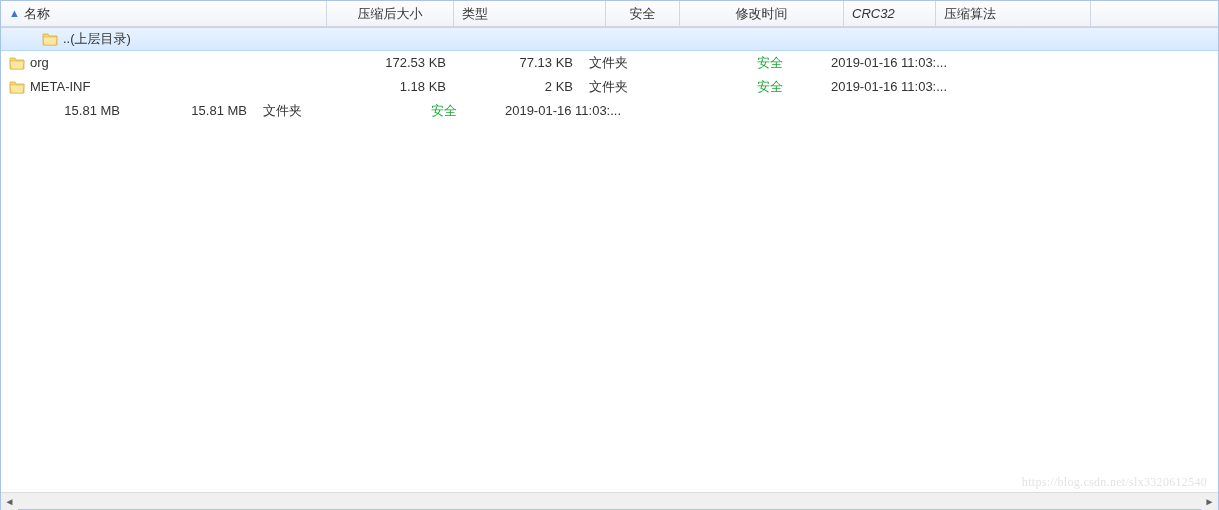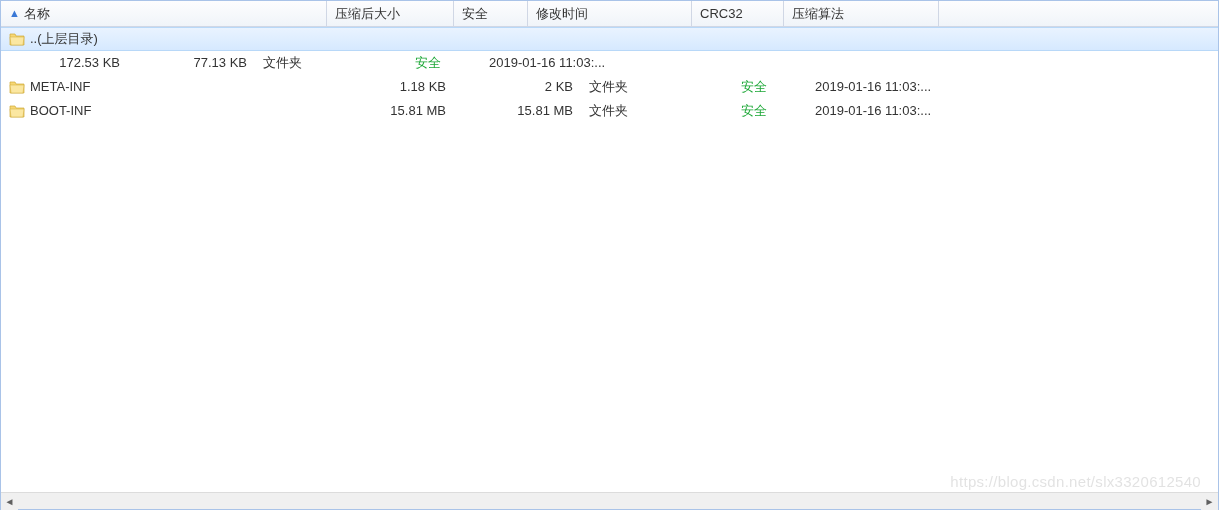--- a/index.html
+++ b/index.html
@@ -46,42 +46,43 @@
       align-items: center;
     }
     .sort-indicator {
       color: #3a78d6;
       font-size: 11px;
       margin-right: 4px;
       line-height: 1;
     }
     .col-name { width: 326px; text-align: left; }
     .col-size { width: 127px; text-align: right; }
-    .col-compressed { width: 127px; text-align: left; }
+    .col-compressed { width: 127px; text-align: center; }
     .col-type { width: 152px; text-align: left; }
-    .col-security { width: 74px; text-align: left; }
-    .col-modified { width: 164px; text-align: left; }
-    .col-crc { width: 92px; text-align: left; }
+    .col-security { width: 74px; text-align: center; }
+    .col-modified { width: 164px; text-align: center; }
+    .col-crc { width: 92px; text-align: left; font-style: italic; }
     .col-algorithm { width: 155px; text-align: left; }
 
     .body-area {
       flex: 1;
       overflow: hidden;
       background: #fff;
     }
     .row {
       display: flex;
       height: 24px;
       line-height: 24px;
       white-space: nowrap;
     }
     .row.parent-dir {
       background: linear-gradient(to bottom, #e9f3ff, #d6e9ff);
       border-top: 1px solid #b8d8f8;
       border-bottom: 1px solid #b8d8f8;
+      padding-left: 33px;
     }
     .cell {
       padding: 0 8px;
       overflow: hidden;
       text-overflow: ellipsis;
       white-space: nowrap;
     }
     .cell.name {
       display: flex;
       align-items: center;
@@ -117,40 +118,41 @@
       font-size: 10px;
       cursor: pointer;
     }
     .scroll-track {
       flex: 1;
       height: 100%;
       background: #f0f0f0;
     }
     .watermark {
       position: absolute;
-      right: 18px;
+      right: 12px;
       bottom: 20px;
       color: rgba(150,150,150,0.28);
-      font-size: 15px;
-      font-family: Liberation Sans, sans-serif;
+      font-size: 12px;
+      font-family: Liberation Serif, serif;
       letter-spacing: 0.3px;
       pointer-events: none;
     }
   </style>
 </head>
 <body>
 
 <div class="container">
 
   <div class="header-row">
     <div class="header-cell name col-name">
       <span class="sort-indicator">▲</span>
       <span>名称</span>
     </div>
     <div class="header-cell col-compressed">压缩后大小</div>
+    <div class="header-cell col-type">类型</div>
     <div class="header-cell col-security">安全</div>
     <div class="header-cell col-modified">修改时间</div>
     <div class="header-cell col-crc">CRC32</div>
     <div class="header-cell col-algorithm">压缩算法</div>
   </div>
 
   <div class="body-area">
 
     <div class="row parent-dir">
       <div class="cell name col-name">
@@ -165,20 +167,29 @@
       <div class="cell col-size"></div>
       <div class="cell col-compressed"></div>
       <div class="cell col-type"></div>
       <div class="cell col-security"></div>
       <div class="cell col-modified"></div>
       <div class="cell col-crc"></div>
       <div class="cell col-algorithm"></div>
     </div>
 
     <div class="row">
+      <div class="cell name col-name">
+        <span class="folder-icon">
+          <svg width="16" height="14" viewBox="0 0 16 14">
+            <path d="M1 3 L1 13 L15 13 L15 4 L7 4 L6 2 L1 2 Z" fill="#f7d774" stroke="#cfa936" stroke-width="0.7"></path>
+            <path d="M1 5 L15 5 L14 13 L2 13 Z" fill="#fbe7a1" stroke="#cfa936" stroke-width="0.5"></path>
+          </svg>
+        </span>
+        <span>org</span>
+      </div>
       <div class="cell size col-size">172.53 KB</div>
       <div class="cell compressed col-compressed">77.13 KB</div>
       <div class="cell col-type">文件夹</div>
       <div class="cell col-security safe-text">安全</div>
       <div class="cell col-modified">2019-01-16 11:03:...</div>
       <div class="cell col-crc"></div>
       <div class="cell col-algorithm"></div>
     </div>
 
     <div class="row">
@@ -194,29 +205,20 @@
       <div class="cell size col-size">1.18 KB</div>
       <div class="cell compressed col-compressed">2 KB</div>
       <div class="cell col-type">文件夹</div>
       <div class="cell col-security safe-text">安全</div>
       <div class="cell col-modified">2019-01-16 11:03:...</div>
       <div class="cell col-crc"></div>
       <div class="cell col-algorithm"></div>
     </div>
 
     <div class="row">
-      <div class="cell name col-name">
-        <span class="folder-icon">
-          <svg width="16" height="14" viewBox="0 0 16 14">
-            <path d="M1 3 L1 13 L15 13 L15 4 L7 4 L6 2 L1 2 Z" fill="#f7d774" stroke="#cfa936" stroke-width="0.7"></path>
-            <path d="M1 5 L15 5 L14 13 L2 13 Z" fill="#fbe7a1" stroke="#cfa936" stroke-width="0.5"></path>
-          </svg>
-        </span>
-        <span>BOOT-INF</span>
-      </div>
       <div class="cell size col-size">15.81 MB</div>
       <div class="cell compressed col-compressed">15.81 MB</div>
       <div class="cell col-type">文件夹</div>
       <div class="cell col-security safe-text">安全</div>
       <div class="cell col-modified">2019-01-16 11:03:...</div>
       <div class="cell col-crc"></div>
       <div class="cell col-algorithm"></div>
     </div>
 
   </div>

